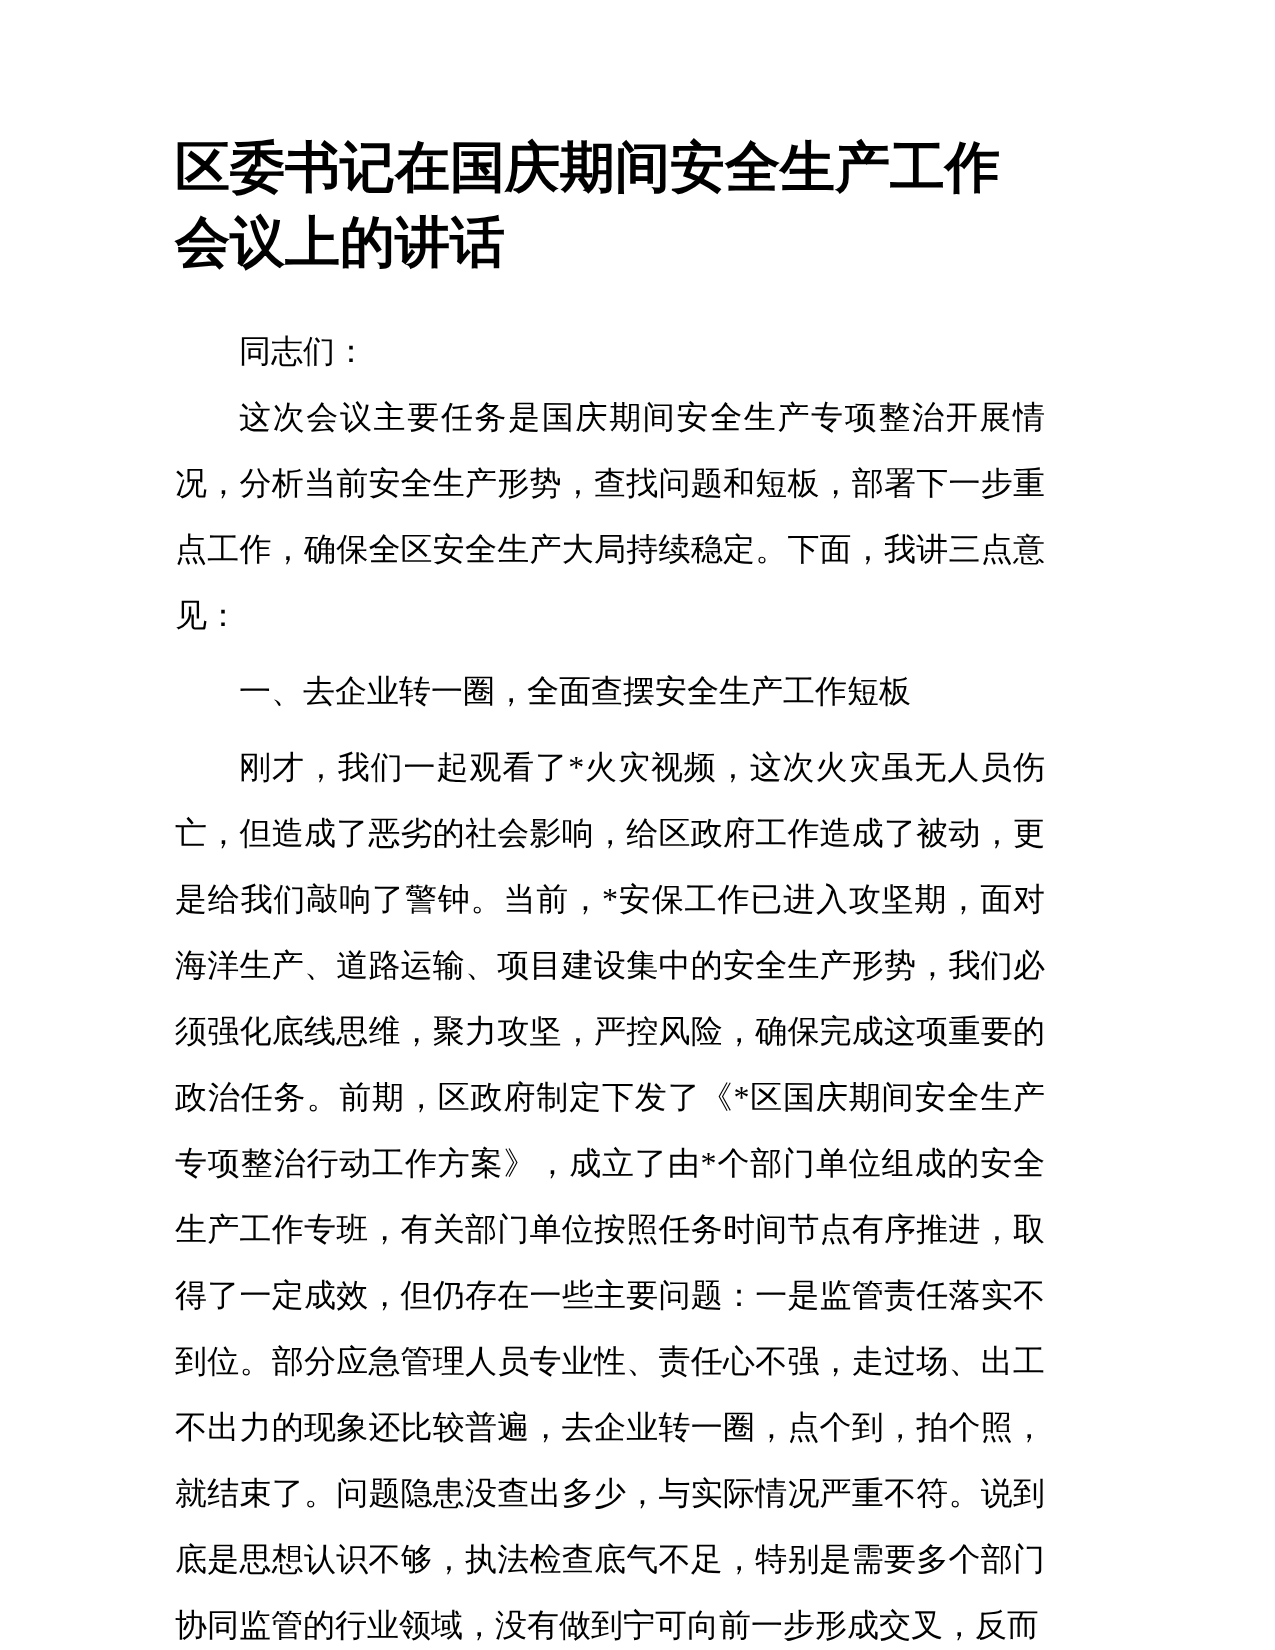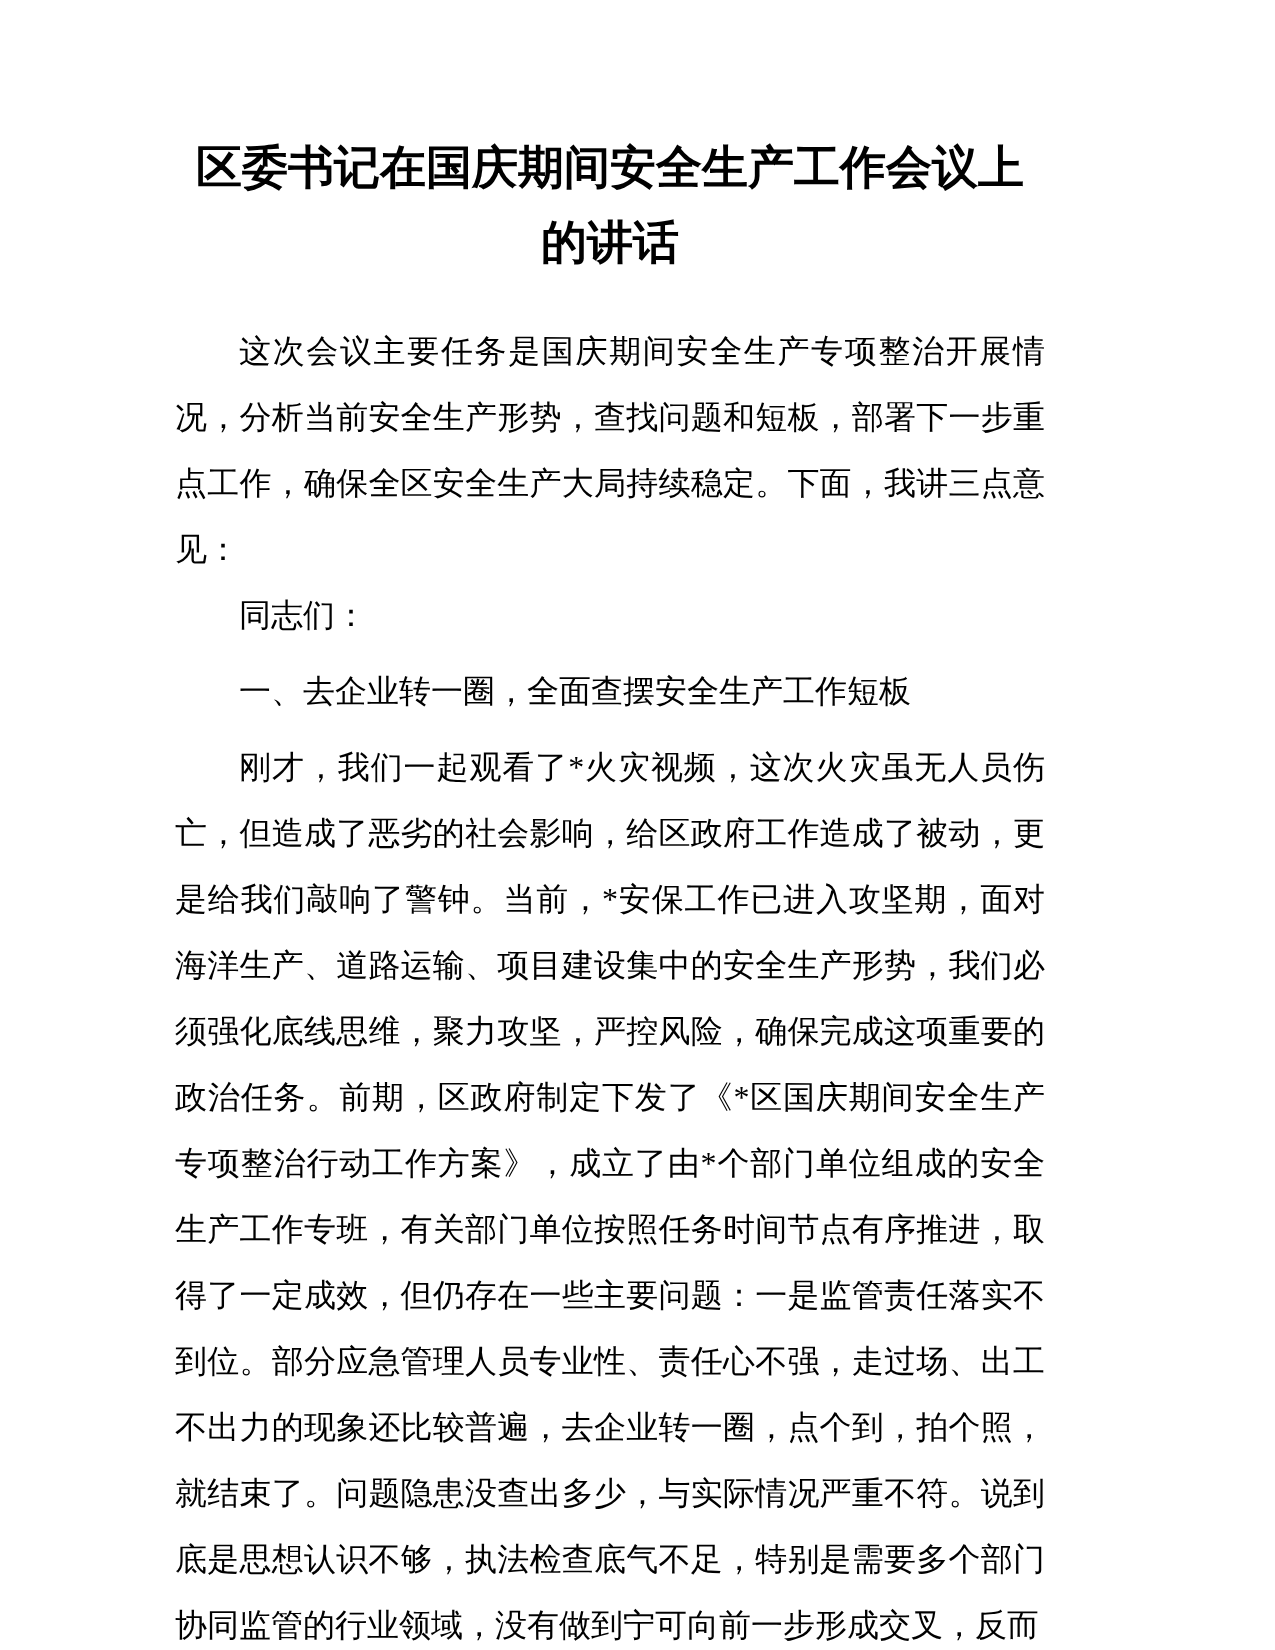--- a/index.html
+++ b/index.html
@@ -12,24 +12,24 @@
     width: 1275px;
     min-height: 1650px;
     box-sizing: border-box;
     background: #ffffff;
     padding: 130px 230px 80px 175px;
     font-family: "Liberation Serif", "DejaVu Serif", serif;
     color: #000000;
     overflow: hidden;
   }
   .doc-title {
-    font-size: 46px;
+    font-size: 55px;
     line-height: 75px;
     font-weight: bold;
-    text-align: center;
+    text-align: left;
     margin: 0 0 38px 0;
     letter-spacing: 0;
   }
   .para {
     font-size: 32px;
     line-height: 66px;
     text-align: justify;
     text-justify: inter-character;
     text-indent: 2em;
     margin: 0;
@@ -40,20 +40,20 @@
     margin-top: 10px;
     margin-bottom: 10px;
   }
 </style>
 </head>
 <body>
 
 <div class="page">
   <h1 class="doc-title">区委书记在国庆期间安全生产工作会议上的讲话</h1>
 
+  <p class="para">同志们：</p>
+
   <p class="para">这次会议主要任务是国庆期间安全生产专项整治开展情况，分析当前安全生产形势，查找问题和短板，部署下一步重点工作，确保全区安全生产大局持续稳定。下面，我讲三点意见：</p>
-
-  <p class="para">同志们：</p>
 
   <p class="para heading">一、去企业转一圈，全面查摆安全生产工作短板</p>
 
   <p class="para">刚才，我们一起观看了*火灾视频，这次火灾虽无人员伤亡，但造成了恶劣的社会影响，给区政府工作造成了被动，更是给我们敲响了警钟。当前，*安保工作已进入攻坚期，面对海洋生产、道路运输、项目建设集中的安全生产形势，我们必须强化底线思维，聚力攻坚，严控风险，确保完成这项重要的政治任务。前期，区政府制定下发了《*区国庆期间安全生产专项整治行动工作方案》，成立了由*个部门单位组成的安全生产工作专班，有关部门单位按照任务时间节点有序推进，取得了一定成效，但仍存在一些主要问题：一是监管责任落实不到位。部分应急管理人员专业性、责任心不强，走过场、出工不出力的现象还比较普遍，去企业转一圈，点个到，拍个照，就结束了。问题隐患没查出多少，与实际情况严重不符。说到底是思想认识不够，执法检查底气不足，特别是需要多个部门协同监管的行业领域，没有做到宁可向前一步形成交叉，反而</p>
 </div>
 
 </body></html>

